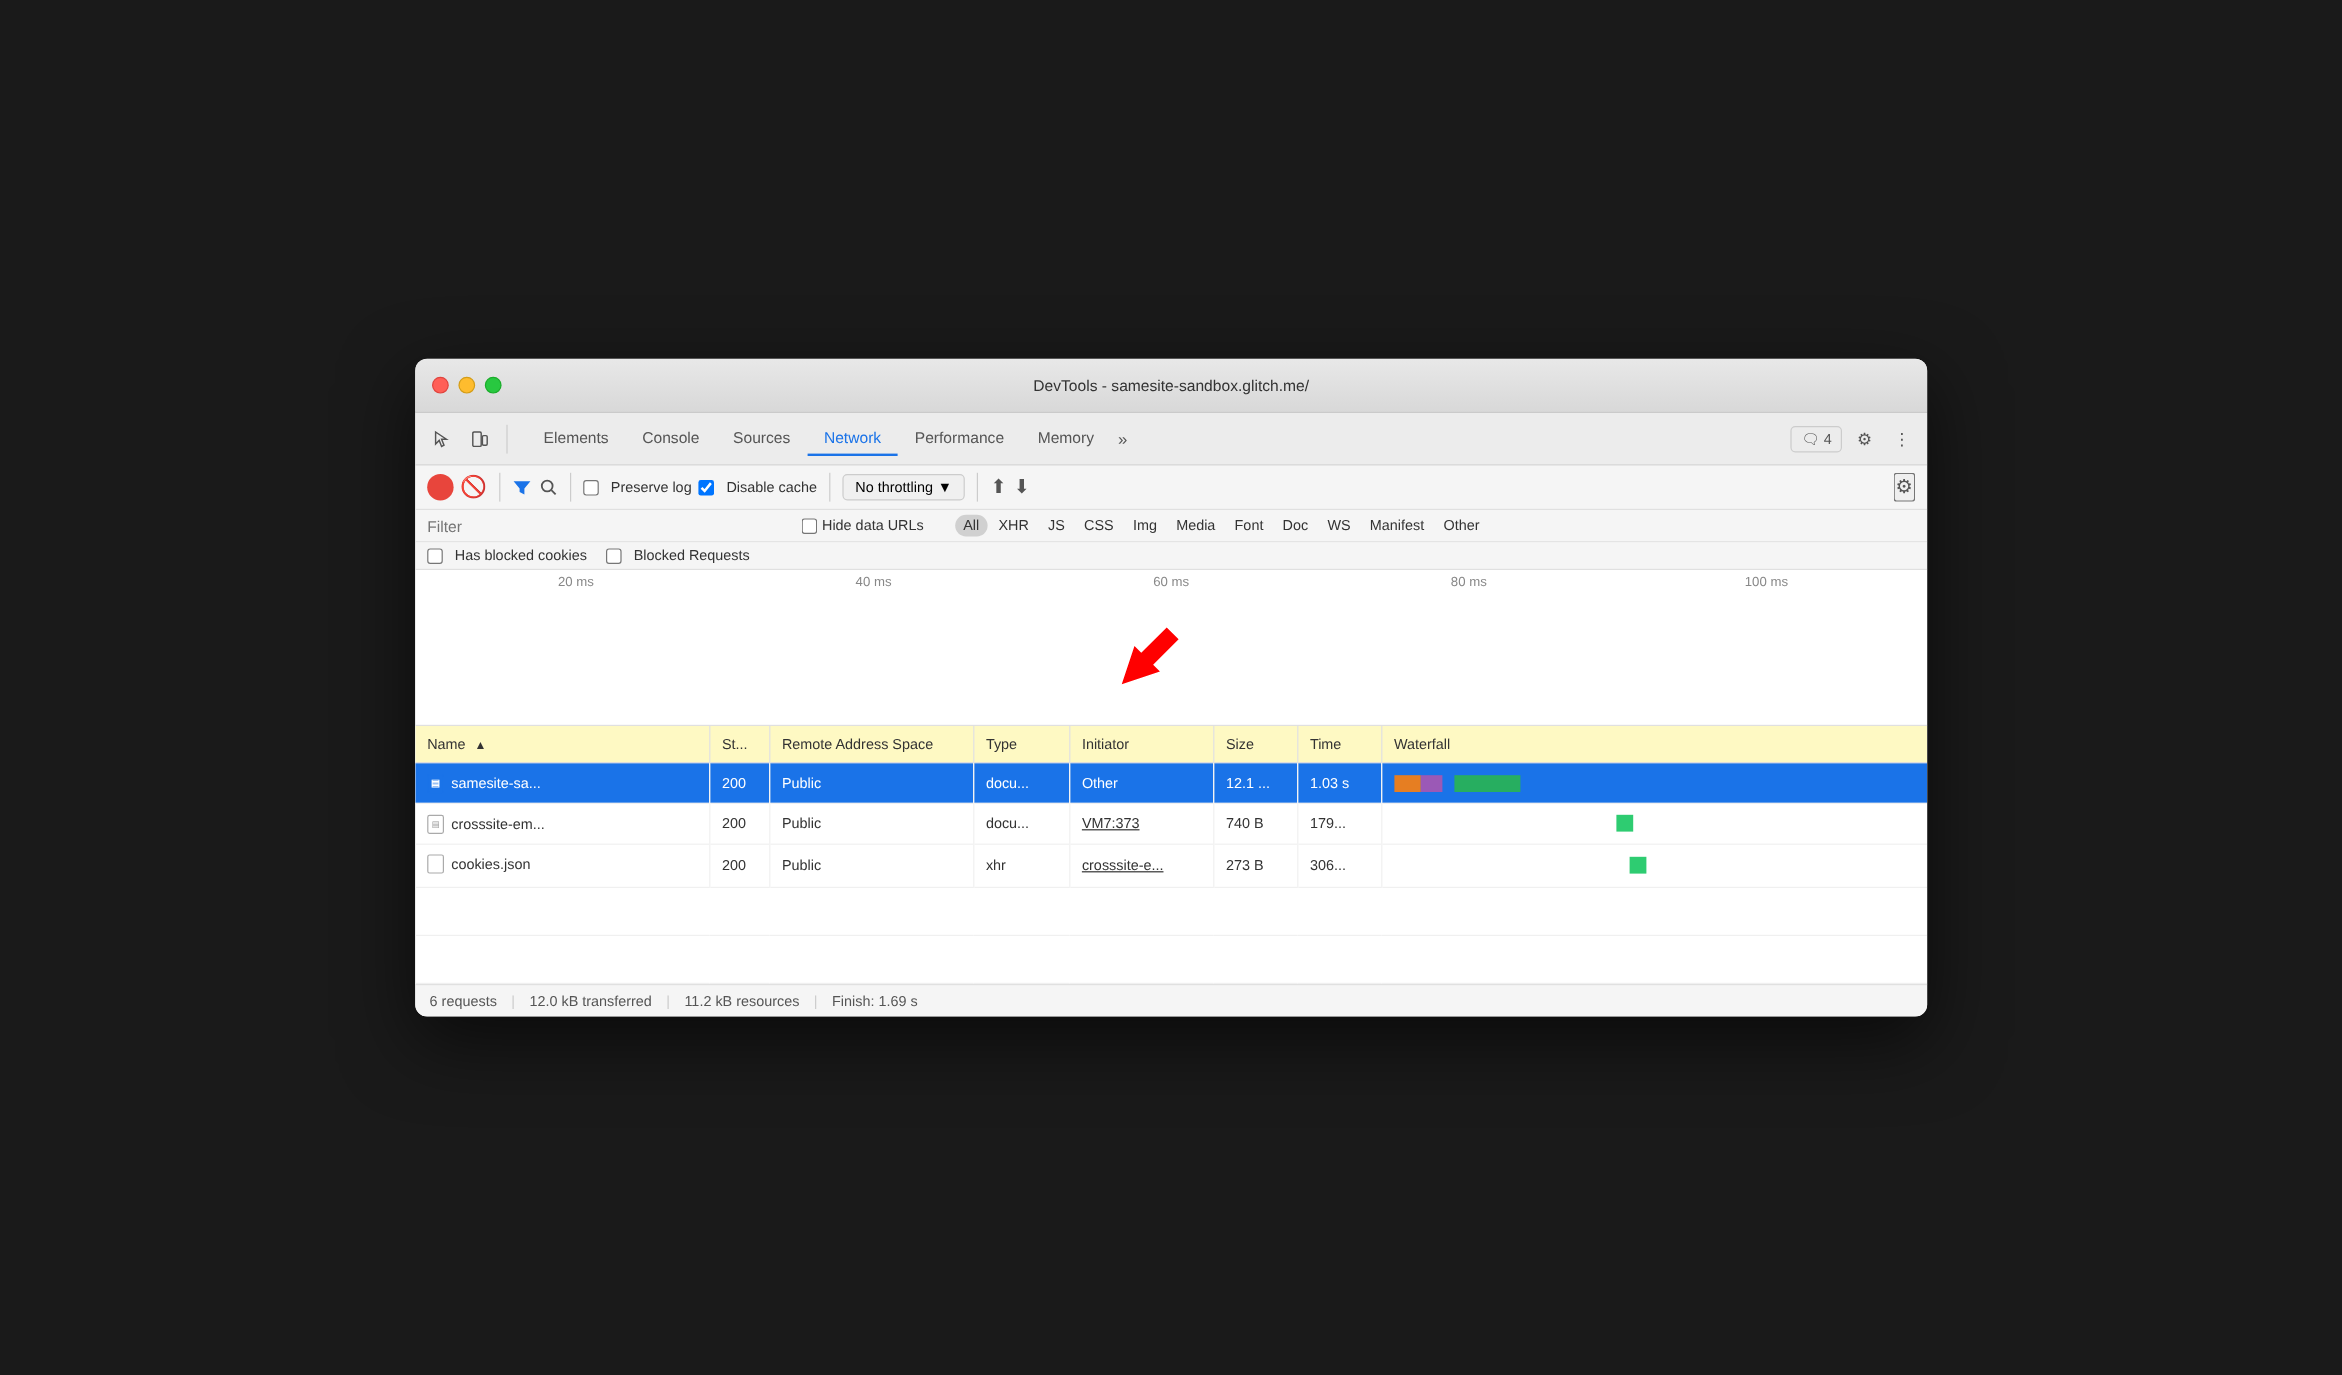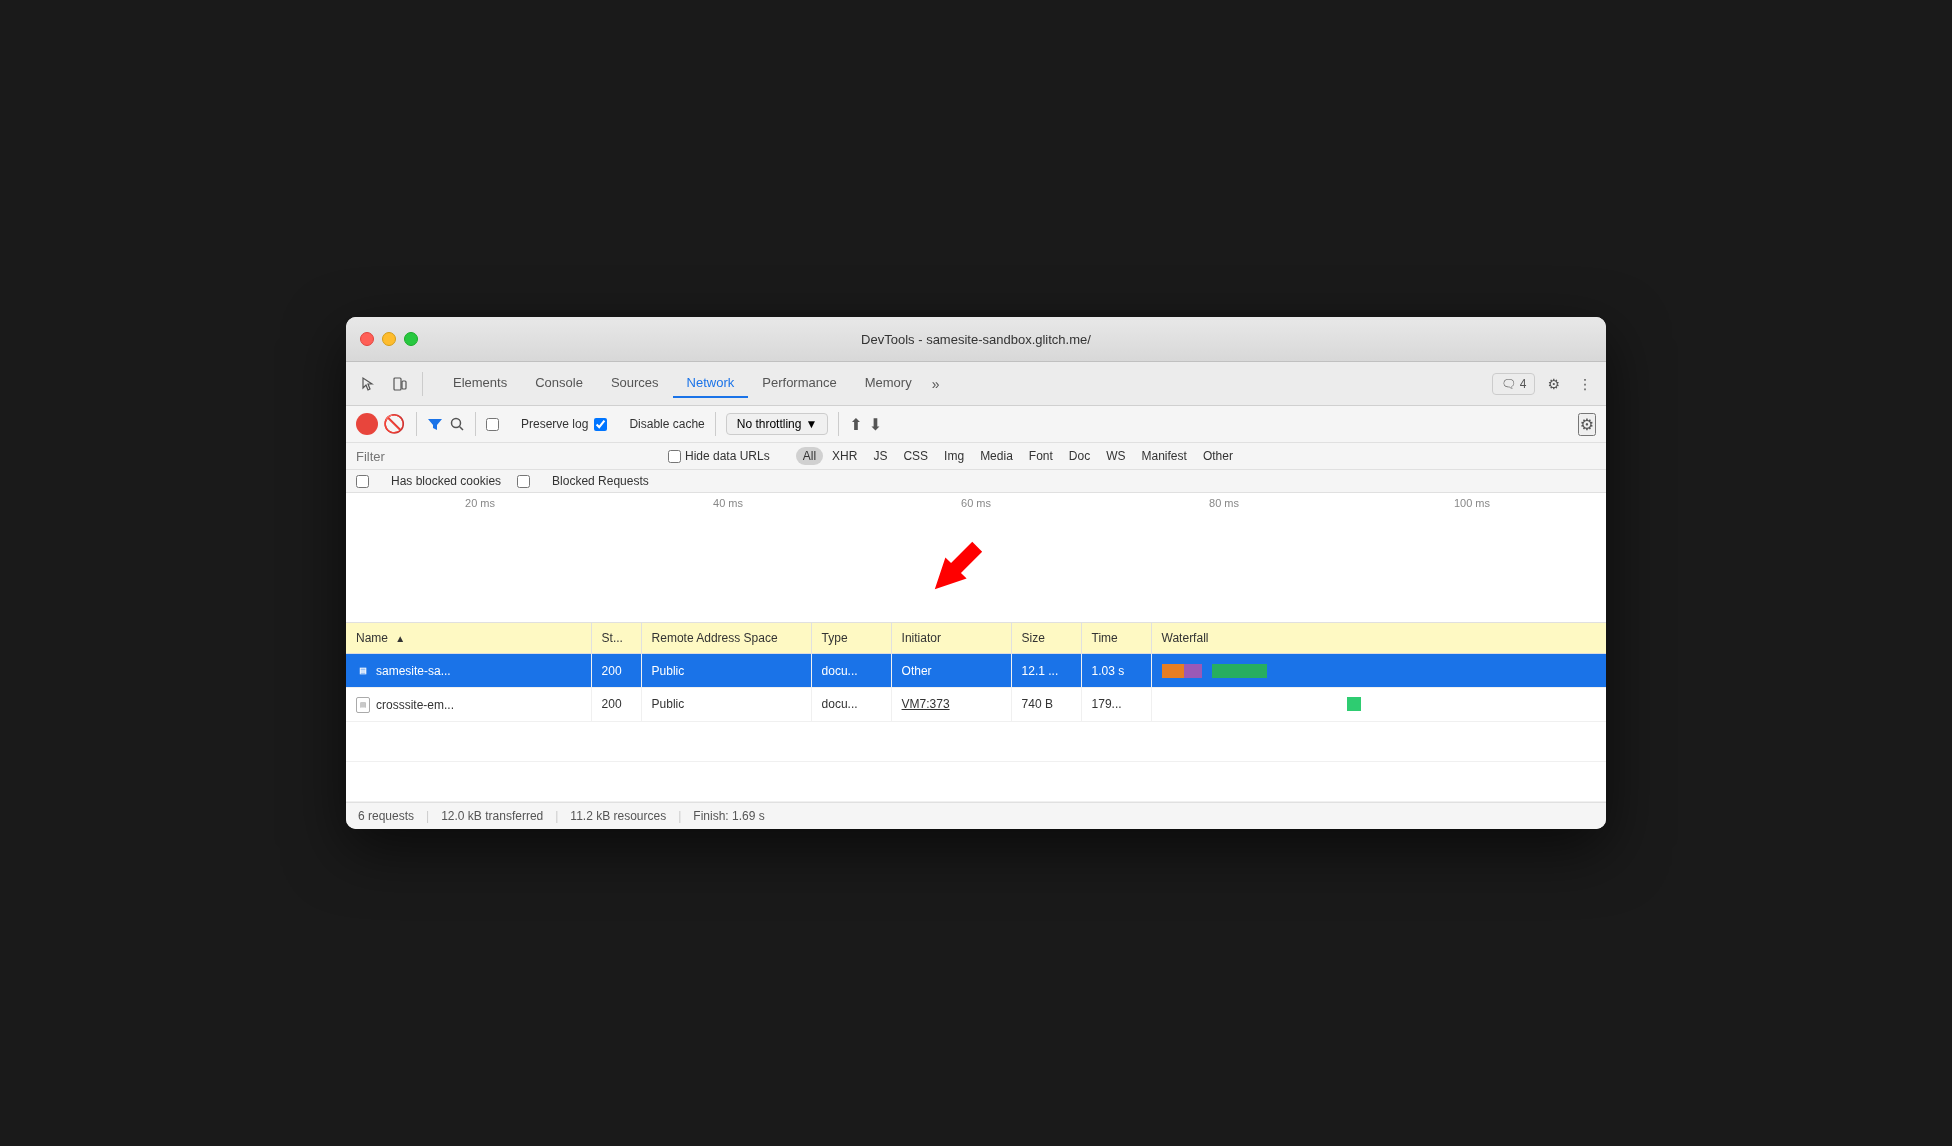--- a/index.html
+++ b/index.html
@@ -148,21 +148,21 @@
       background: none;
       border: none;
       cursor: pointer;
       color: #555;
       font-size: 14px;
       display: flex; align-items: center;
     }
     .checkbox-label {
       display: flex;
       align-items: center;
-      gap: 22px;
+      gap: 10px;
       font-size: 12px;
       color: #333;
       cursor: pointer;
     }
     .checkbox-label input { cursor: pointer; }
     .no-throttle-btn {
       background: #f0f0f0;
       border: 1px solid #ccc;
       border-radius: 4px;
       padding: 3px 10px;
@@ -534,20 +534,40 @@
           <td>740 B</td>
           <td>179...</td>
           <td class="waterfall-cell">
             <div class="waterfall-bar-container">
               <div style="width:185px;"></div>
               <div class="wf-green2" style="width:14px;"></div>
             </div>
           </td>
         </tr>
 
+        <tr>
+          <td>
+            <span class="file-icon">
+              <span class="doc-icon"></span>
+              <span>cookies.json</span>
+            </span>
+          </td>
+          <td>200</td>
+          <td>Public</td>
+          <td>xhr</td>
+          <td><span class="underline-link">crosssite-e...</span></td>
+          <td>273 B</td>
+          <td>306...</td>
+          <td class="waterfall-cell">
+            <div class="waterfall-bar-container">
+              <div style="width:196px;"></div>
+              <div class="wf-green2" style="width:14px;"></div>
+            </div>
+          </td>
+        </tr>
 
         <tr style="height:40px;">
             <td colspan="8"></td>
           </tr>
         <tr style="height:40px;">
             <td colspan="8"></td>
           </tr>
       </tbody>
     </table>
   </div>

